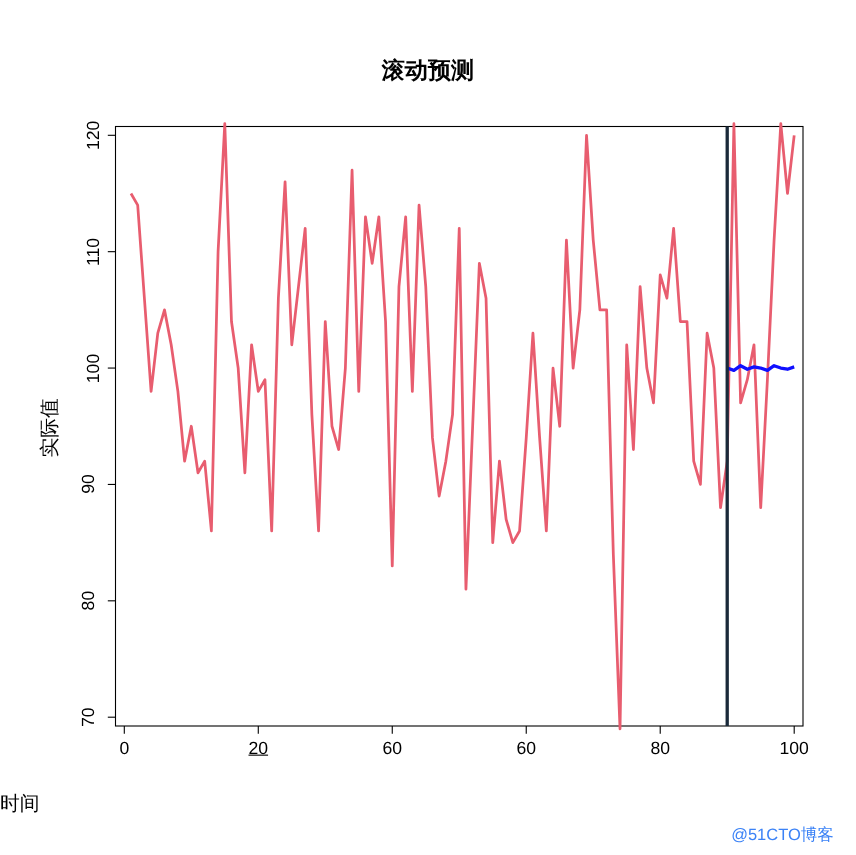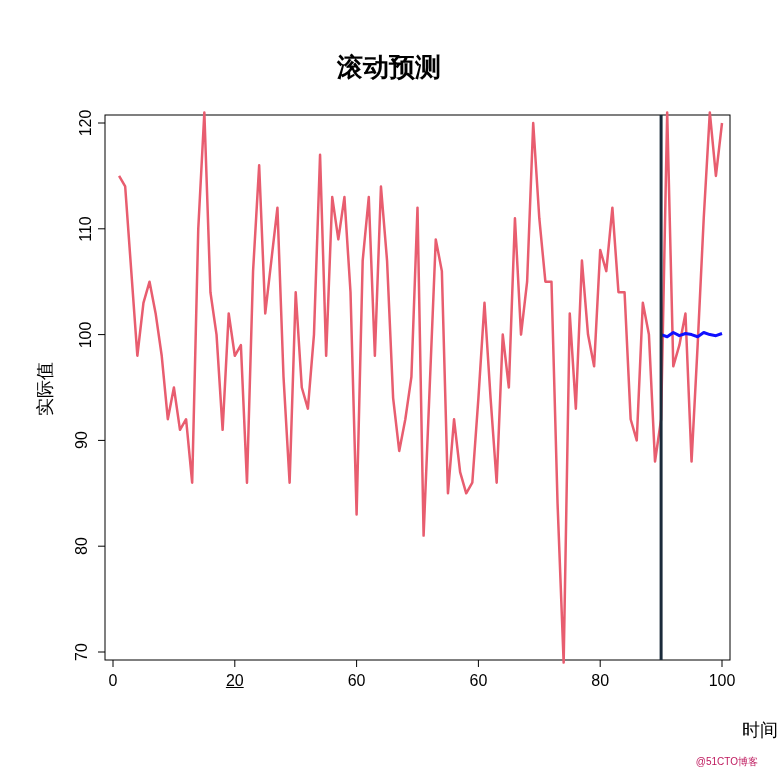--- a/index.html
+++ b/index.html
@@ -16,30 +16,30 @@
       left: 0;
       width: 778px;
       height: 777px;
     }
     .title {
       position: absolute;
       top: 50px;
       left: 0;
       width: 100%;
       text-align: center;
-      font-size: 26px;
+      font-size: 21px;
       font-weight: bold;
       color: #000;
     }
     .xlabel {
       position: absolute;
       bottom: 35px;
       left: 0;
       width: 100%;
-      text-align: right;
+      text-align: left;
       font-size: 18px;
       color: #000;
     }
     .ylabel {
       position: absolute;
       left: 18px;
       top: 50%;
       transform: translateY(-50%) rotate(-90deg);
       transform-origin: center;
       font-size: 18px;
@@ -62,22 +62,22 @@
       position: absolute;
       font-size: 16px;
       color: #000;
       transform: translateY(-50%) rotate(-90deg);
       transform-origin: center;
     }
     .watermark {
       position: absolute;
       right: 20px;
       bottom: 8px;
-      font-size: 10px;
-      color: #be185d;
+      font-size: 15px;
+      color: #3b82f6;
     }
   </style>
 </head>
 <body>
 
 <div class="chart-container">
   <div class="title">滚动预测</div>
   <div class="ylabel">实际值</div>
   <div class="xlabel">时间</div>
 

